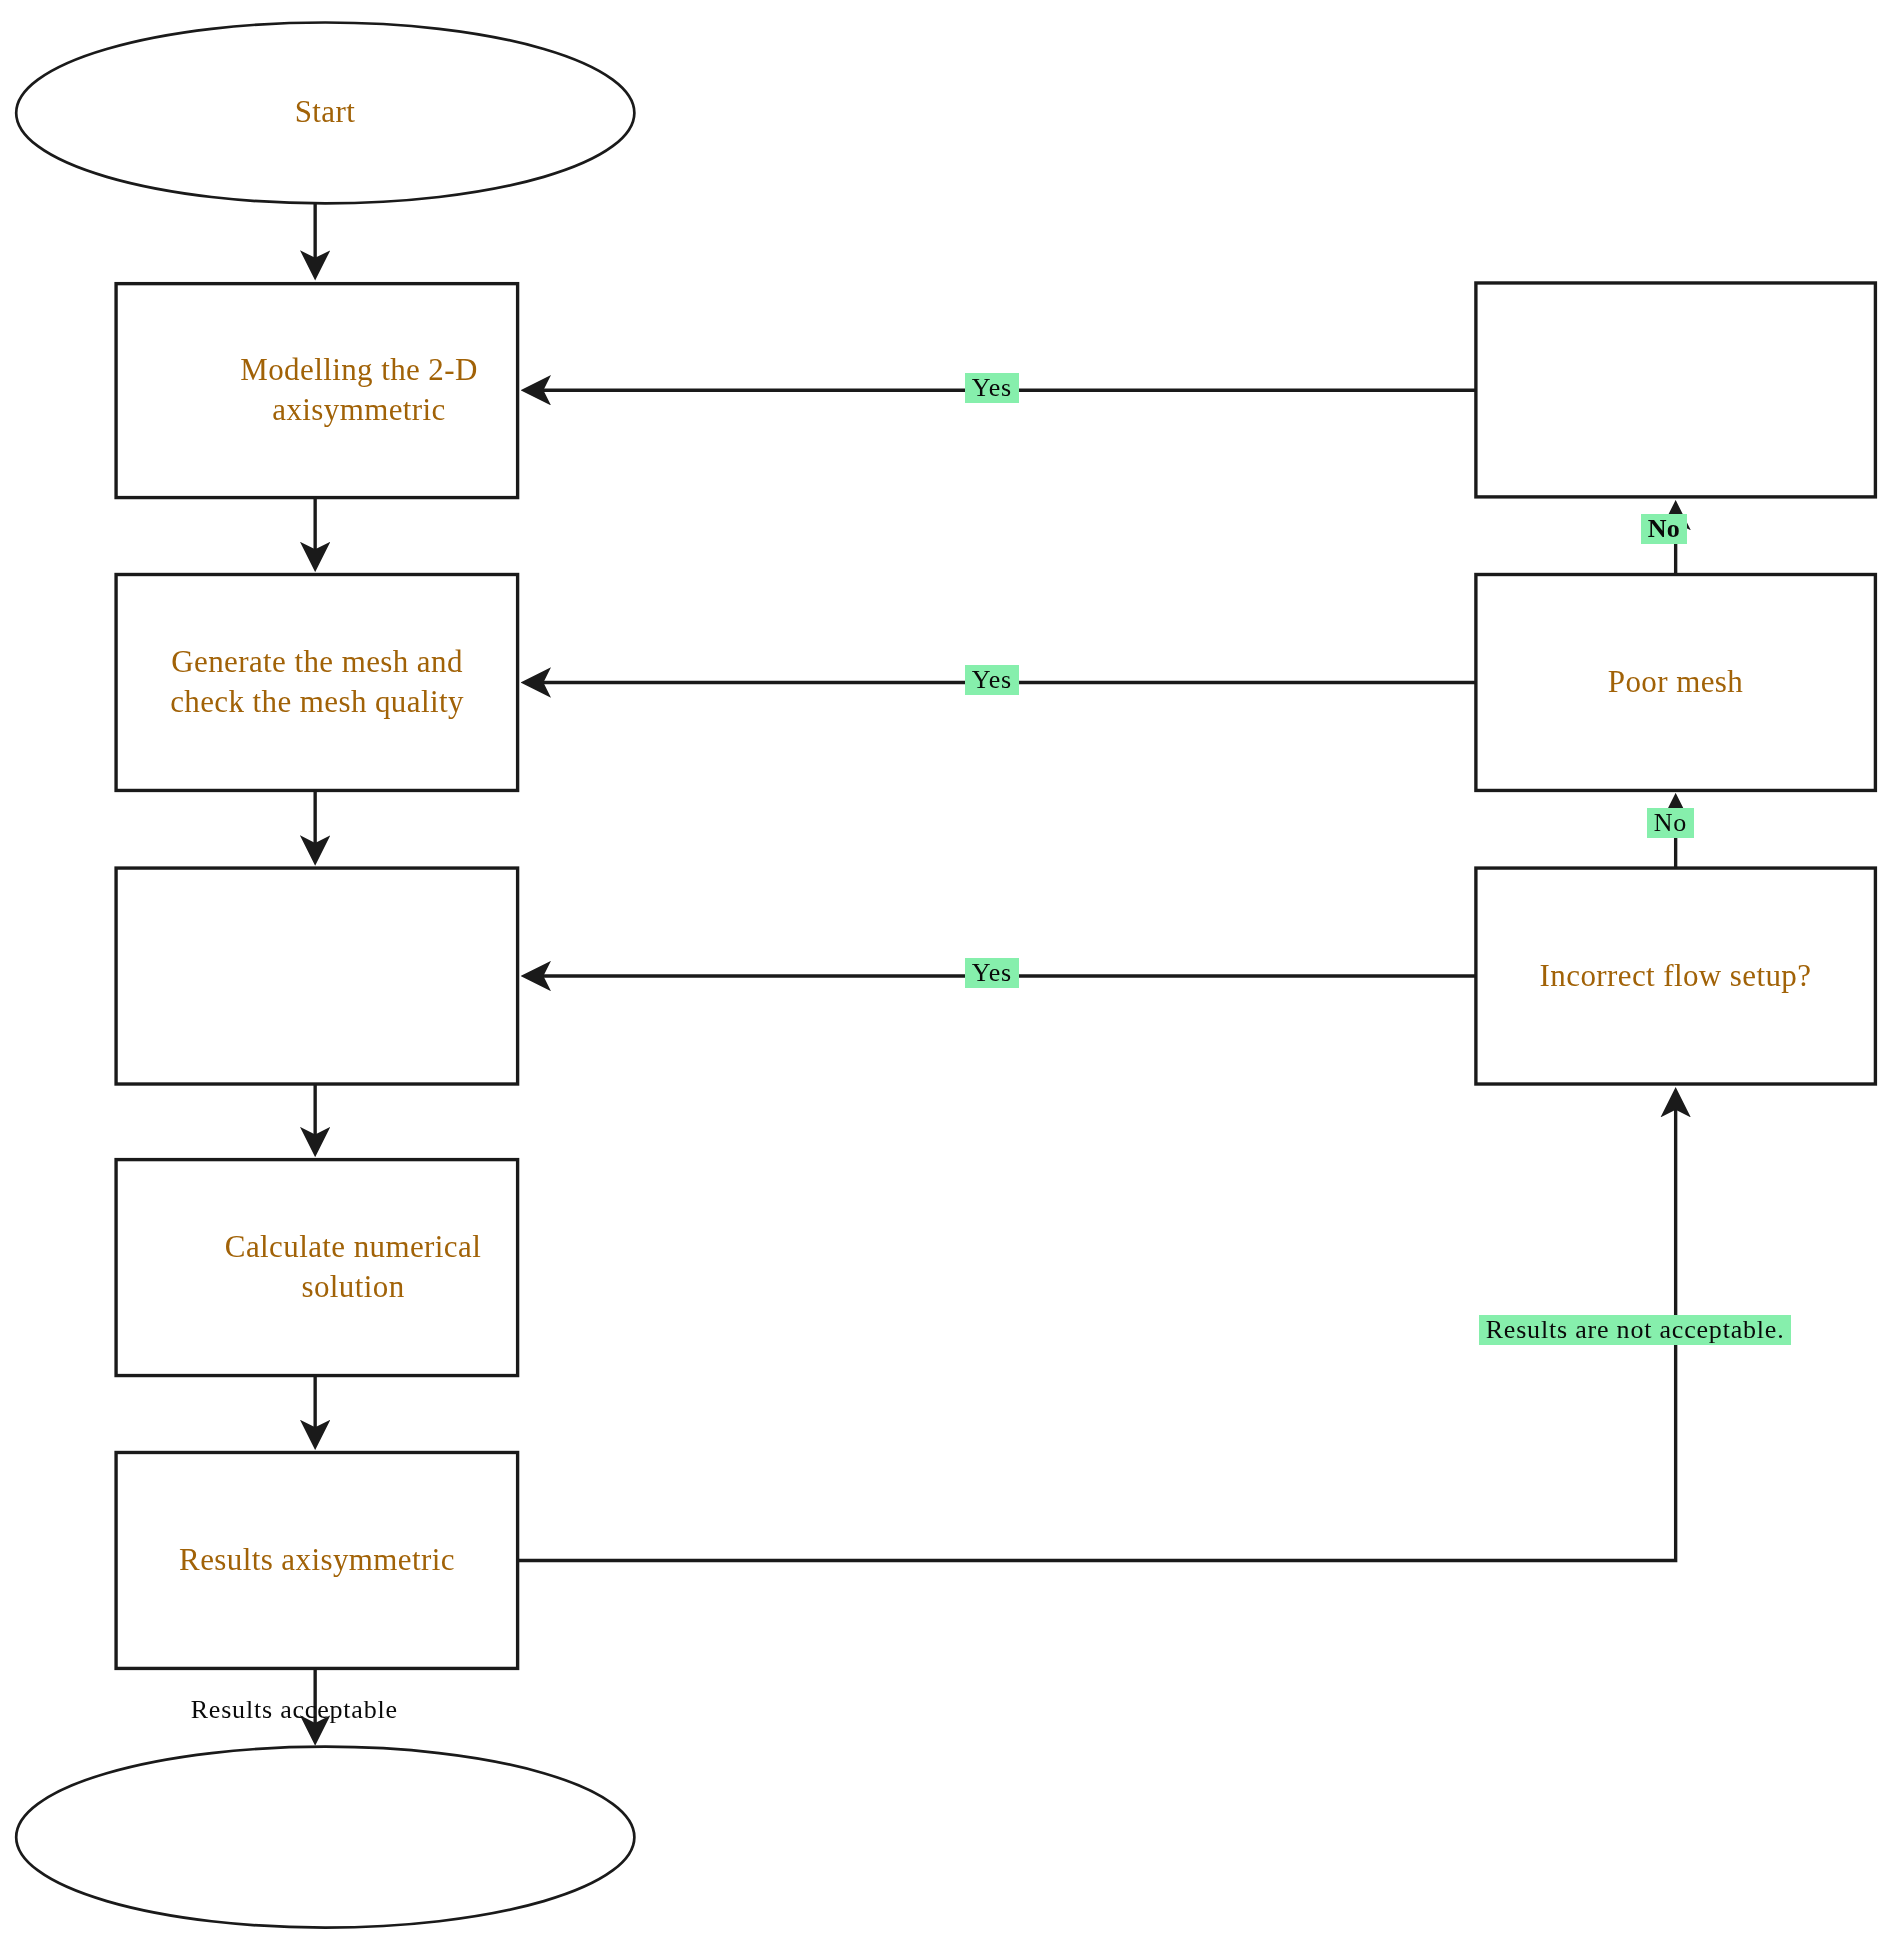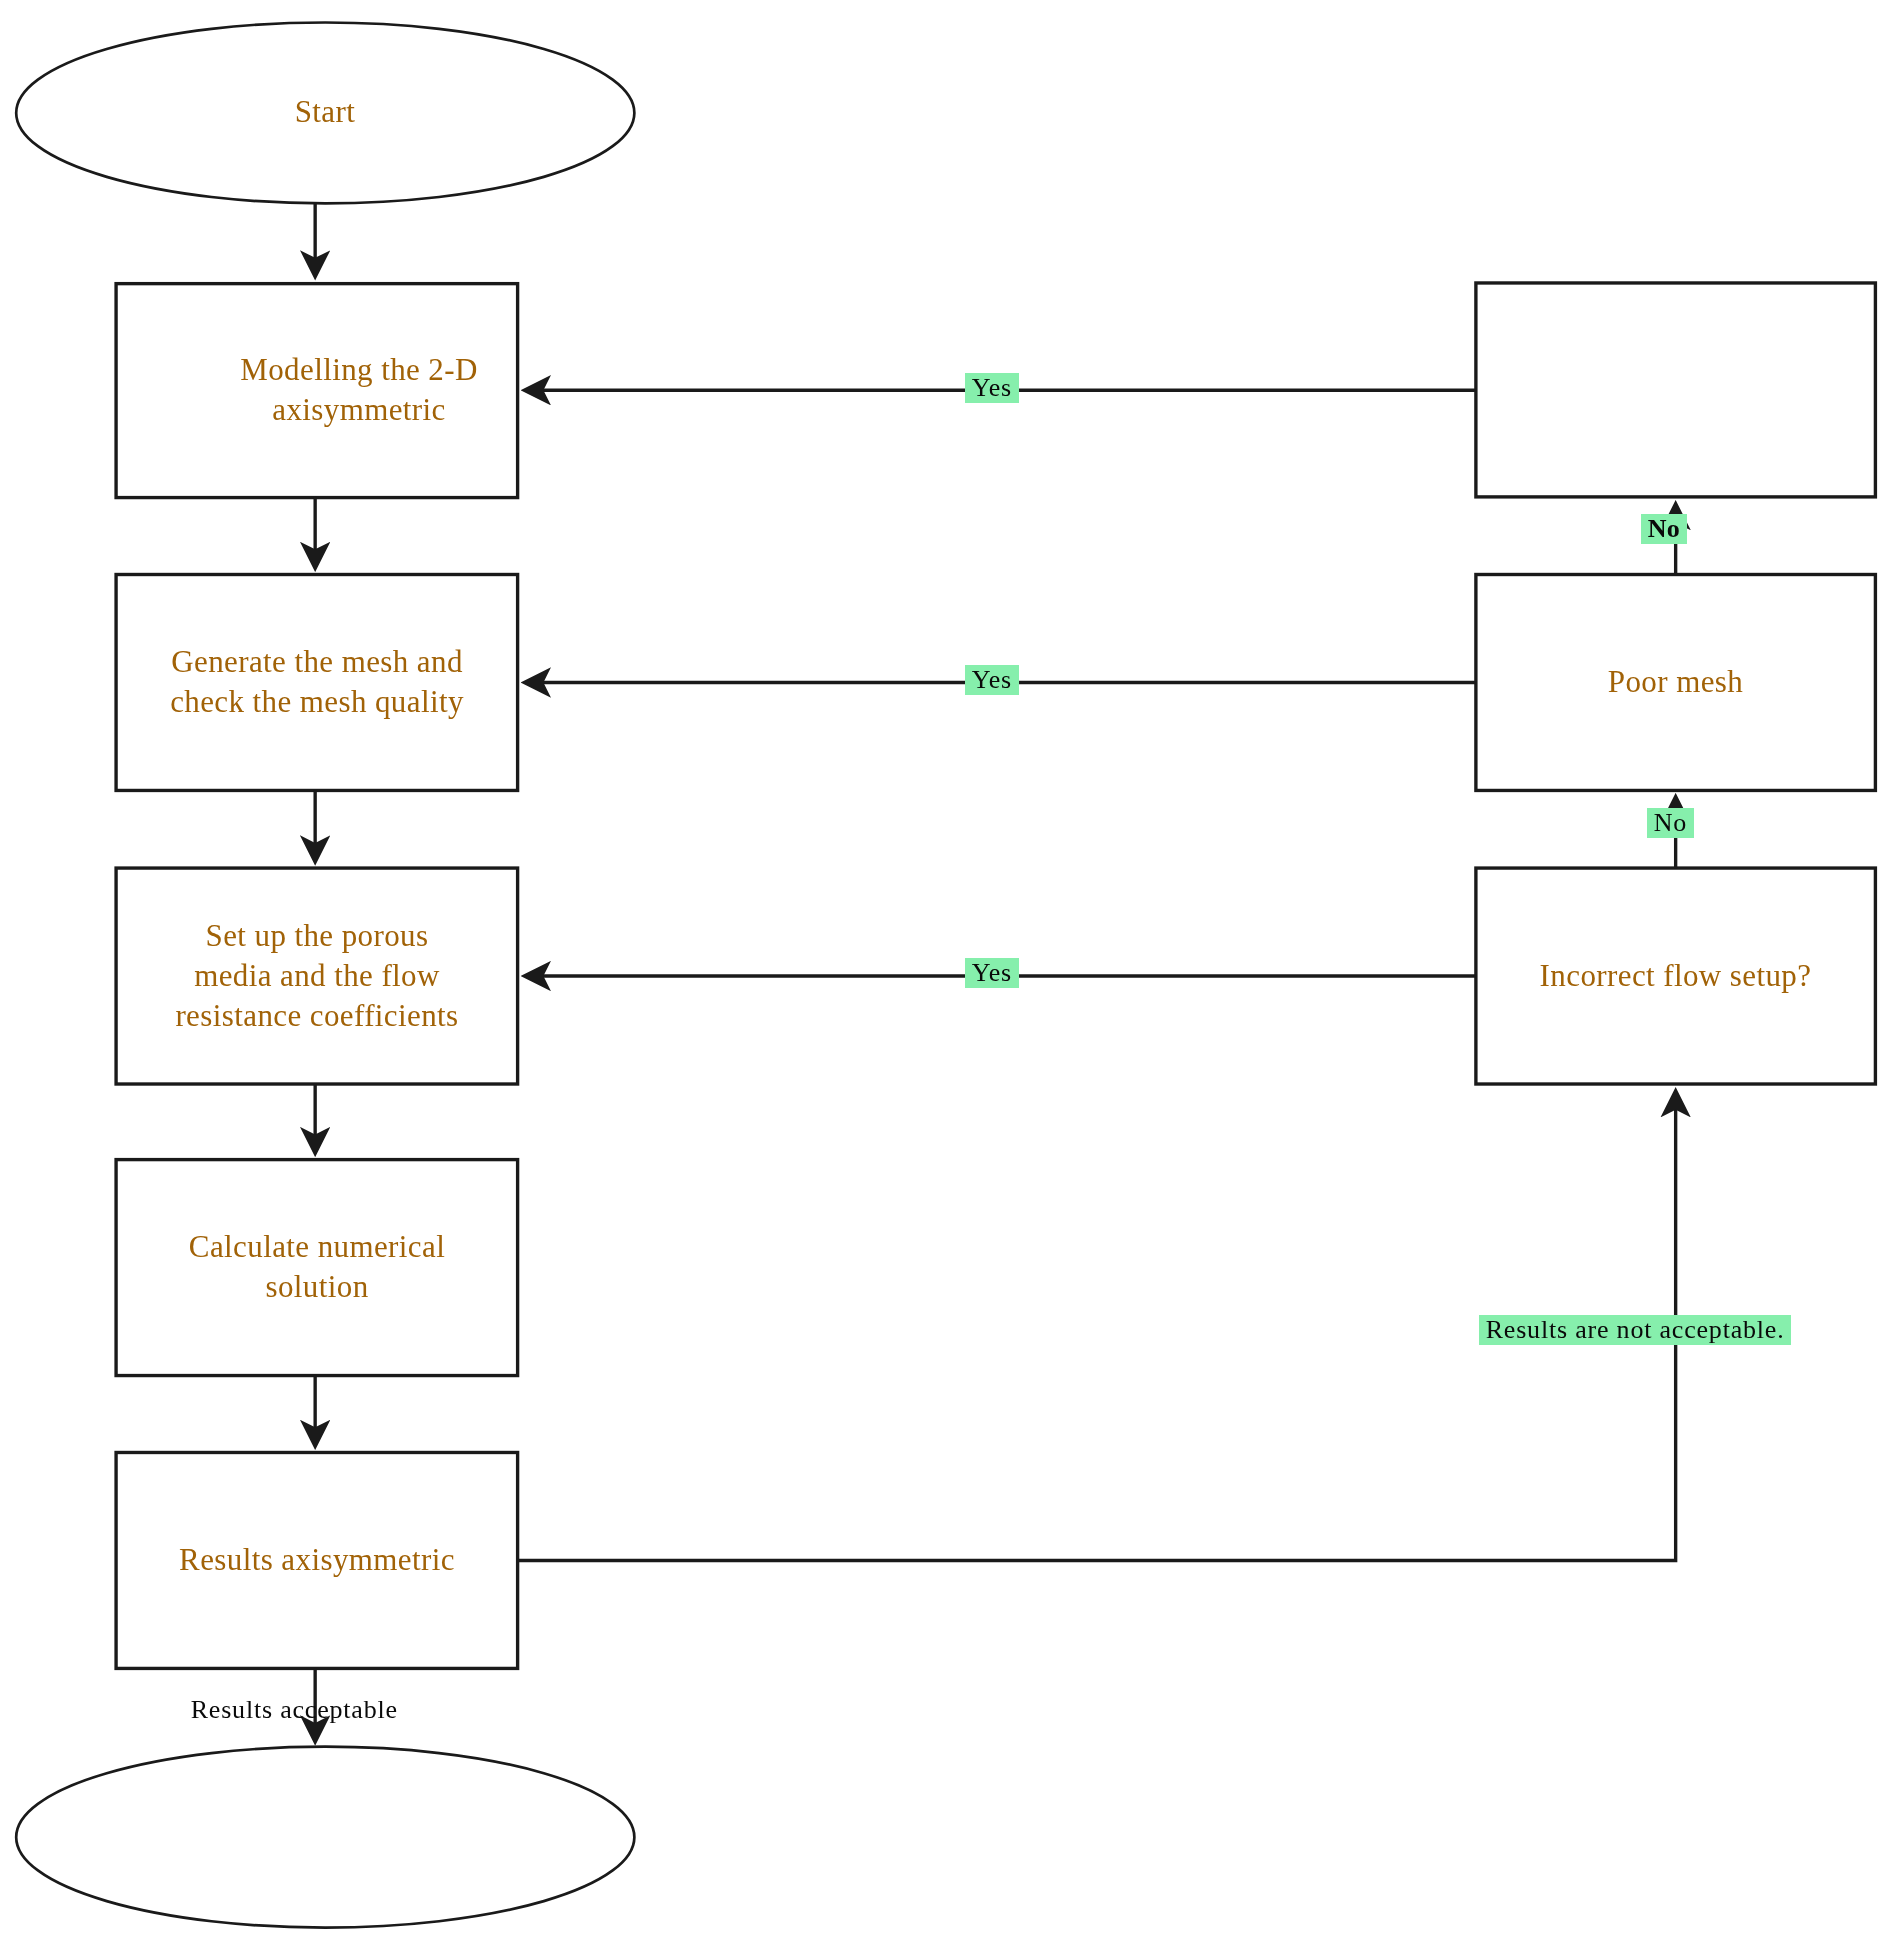--- a/index.html
+++ b/index.html
@@ -115,25 +115,22 @@
   </svg>
 
   <div class="node-text" style="left:16px; top:81px; width:618px; height:63px;">Start</div>
 
   <div class="node-text" style="left:116px; top:283px; width:486px; height:214px;">Modelling  the 2-D
 axisymmetric</div>
 
   <div class="node-text" style="left:116px; top:574px; width:402px; height:216px;">Generate the mesh and
 check the mesh quality</div>
 
-  <div class="node-text" style="left:116px; top:868px; width:402px; height:216px;">Set up the porous
-media and the flow
-resistance coefficients</div>
 
-  <div class="node-text" style="left:116px; top:1159px; width:402px; height:216px;">Calculate numerical
+  <div class="node-text" style="left:116px; top:1159px; width:402px; height:216px;padding-left:36px;">Calculate numerical
 solution</div>
 
   <div class="node-text" style="left:116px; top:1452px; width:402px; height:216px;">Results axisymmetric</div>
 
 
 
   <div class="node-text" style="left:1476px; top:868px; width:399px; height:216px;">Incorrect flow setup?</div>
 
   <div class="node-text" style="left:1476px; top:574px; width:399px; height:216px;">Poor mesh</div>
 

